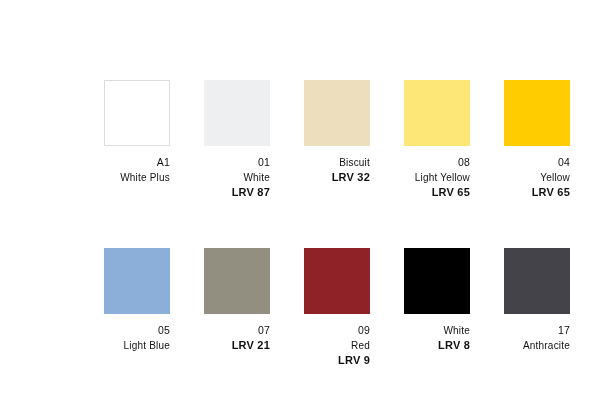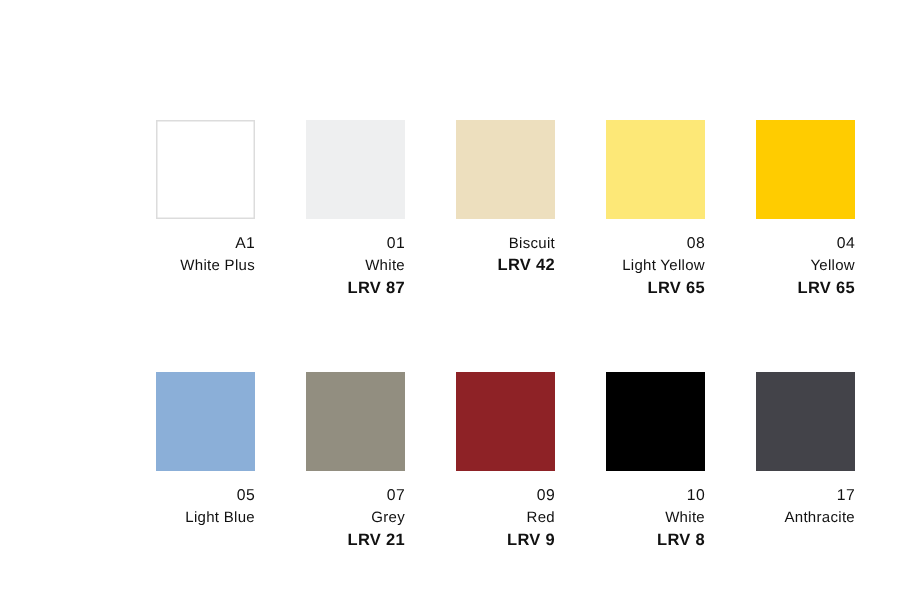--- a/index.html
+++ b/index.html
@@ -91,21 +91,21 @@
         <div class="labels">
           <span class="code">01</span>
           <span class="name">White</span>
           <span class="lrv">LRV 87</span>
         </div>
       </div>
       <div class="swatch-cell">
         <div class="chip" style="background: rgb(237, 223, 190);"></div>
         <div class="labels">
           <span class="name">Biscuit</span>
-          <span class="lrv">LRV 42</span>
+          <span class="lrv">LRV 32</span>
         </div>
       </div>
       <div class="swatch-cell">
         <div class="chip" style="background: rgb(253, 232, 119);"></div>
         <div class="labels">
           <span class="code">08</span>
           <span class="name">Light Yellow</span>
           <span class="lrv">LRV 65</span>
         </div>
       </div>
@@ -123,36 +123,34 @@
         <div class="chip" style="background: rgb(139, 175, 216);"></div>
         <div class="labels">
           <span class="code">05</span>
           <span class="name">Light Blue</span>
         </div>
       </div>
       <div class="swatch-cell">
         <div class="chip" style="background: rgb(146, 142, 128);"></div>
         <div class="labels">
           <span class="code">07</span>
-          <span class="name">Grey</span>
           <span class="lrv">LRV 21</span>
         </div>
       </div>
       <div class="swatch-cell">
         <div class="chip" style="background: rgb(142, 34, 38);"></div>
         <div class="labels">
           <span class="code">09</span>
           <span class="name">Red</span>
           <span class="lrv">LRV 9</span>
         </div>
       </div>
       <div class="swatch-cell">
         <div class="chip" style="background: rgb(0, 0, 0);"></div>
         <div class="labels">
-          <span class="code">10</span>
           <span class="name">White</span>
           <span class="lrv">LRV 8</span>
         </div>
       </div>
       <div class="swatch-cell">
         <div class="chip" style="background: rgb(67, 67, 73);"></div>
         <div class="labels">
           <span class="code">17</span>
           <span class="name">Anthracite</span>
         </div>

